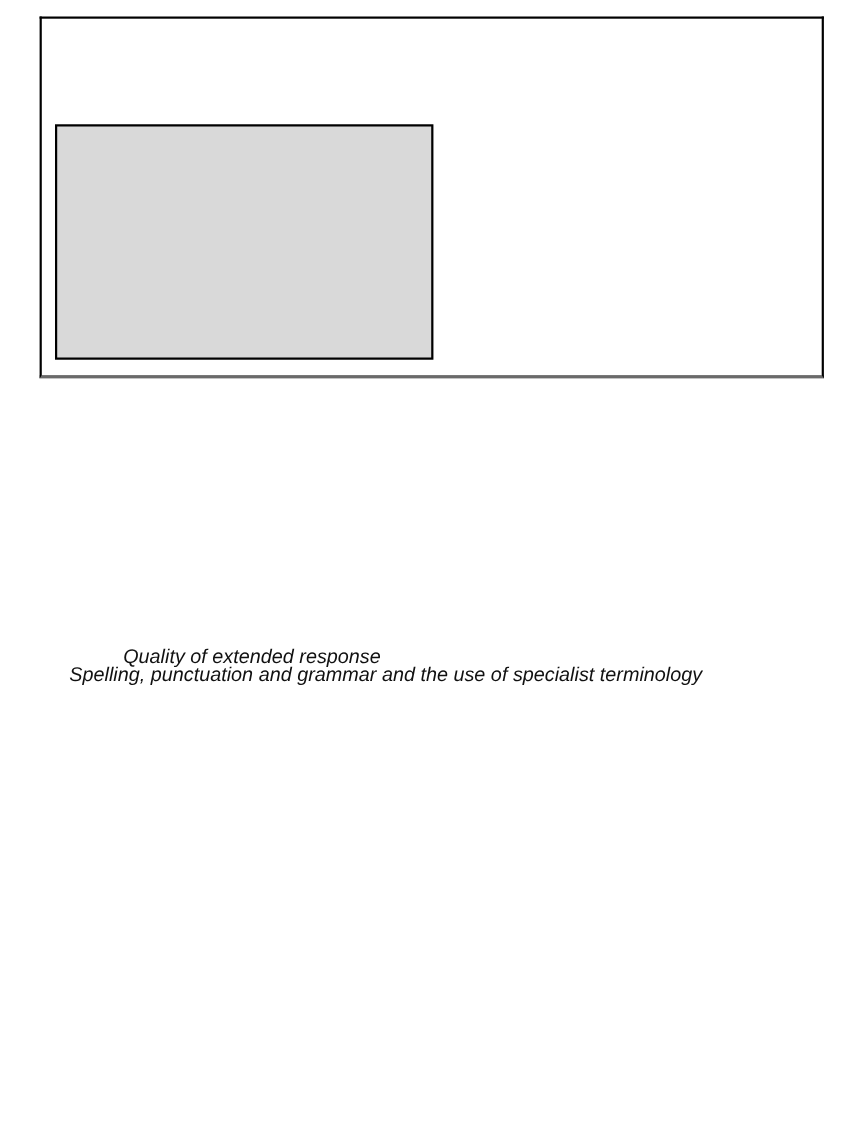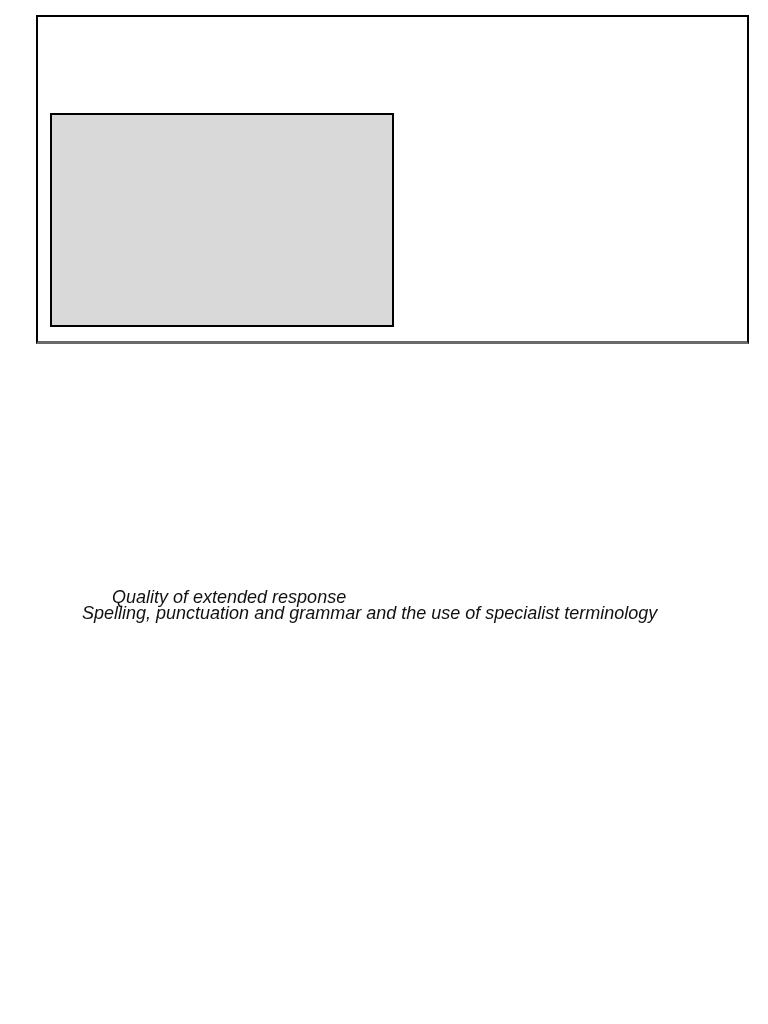--- a/index.html
+++ b/index.html
@@ -42,21 +42,21 @@
     font-size: 18px;
     line-height: 17px;
     white-space: nowrap;
     color: #111111;
   }
   .caption-line-1 {
     left: 112px;
     top: 589px;
   }
   .caption-line-2 {
-    left: 82px;
+    left: 63px;
     top: 605px;
   }
 </style>
 </head>
 <body>
 
 <div class="page">
 
   <div class="figure-frame" style="border-color: rgb(0, 0, 0) rgb(0, 0, 0) rgb(106, 106, 106);">
     <div class="image-placeholder" style="background-color: rgb(217, 217, 217); border-color: rgb(0, 0, 0);"></div>

